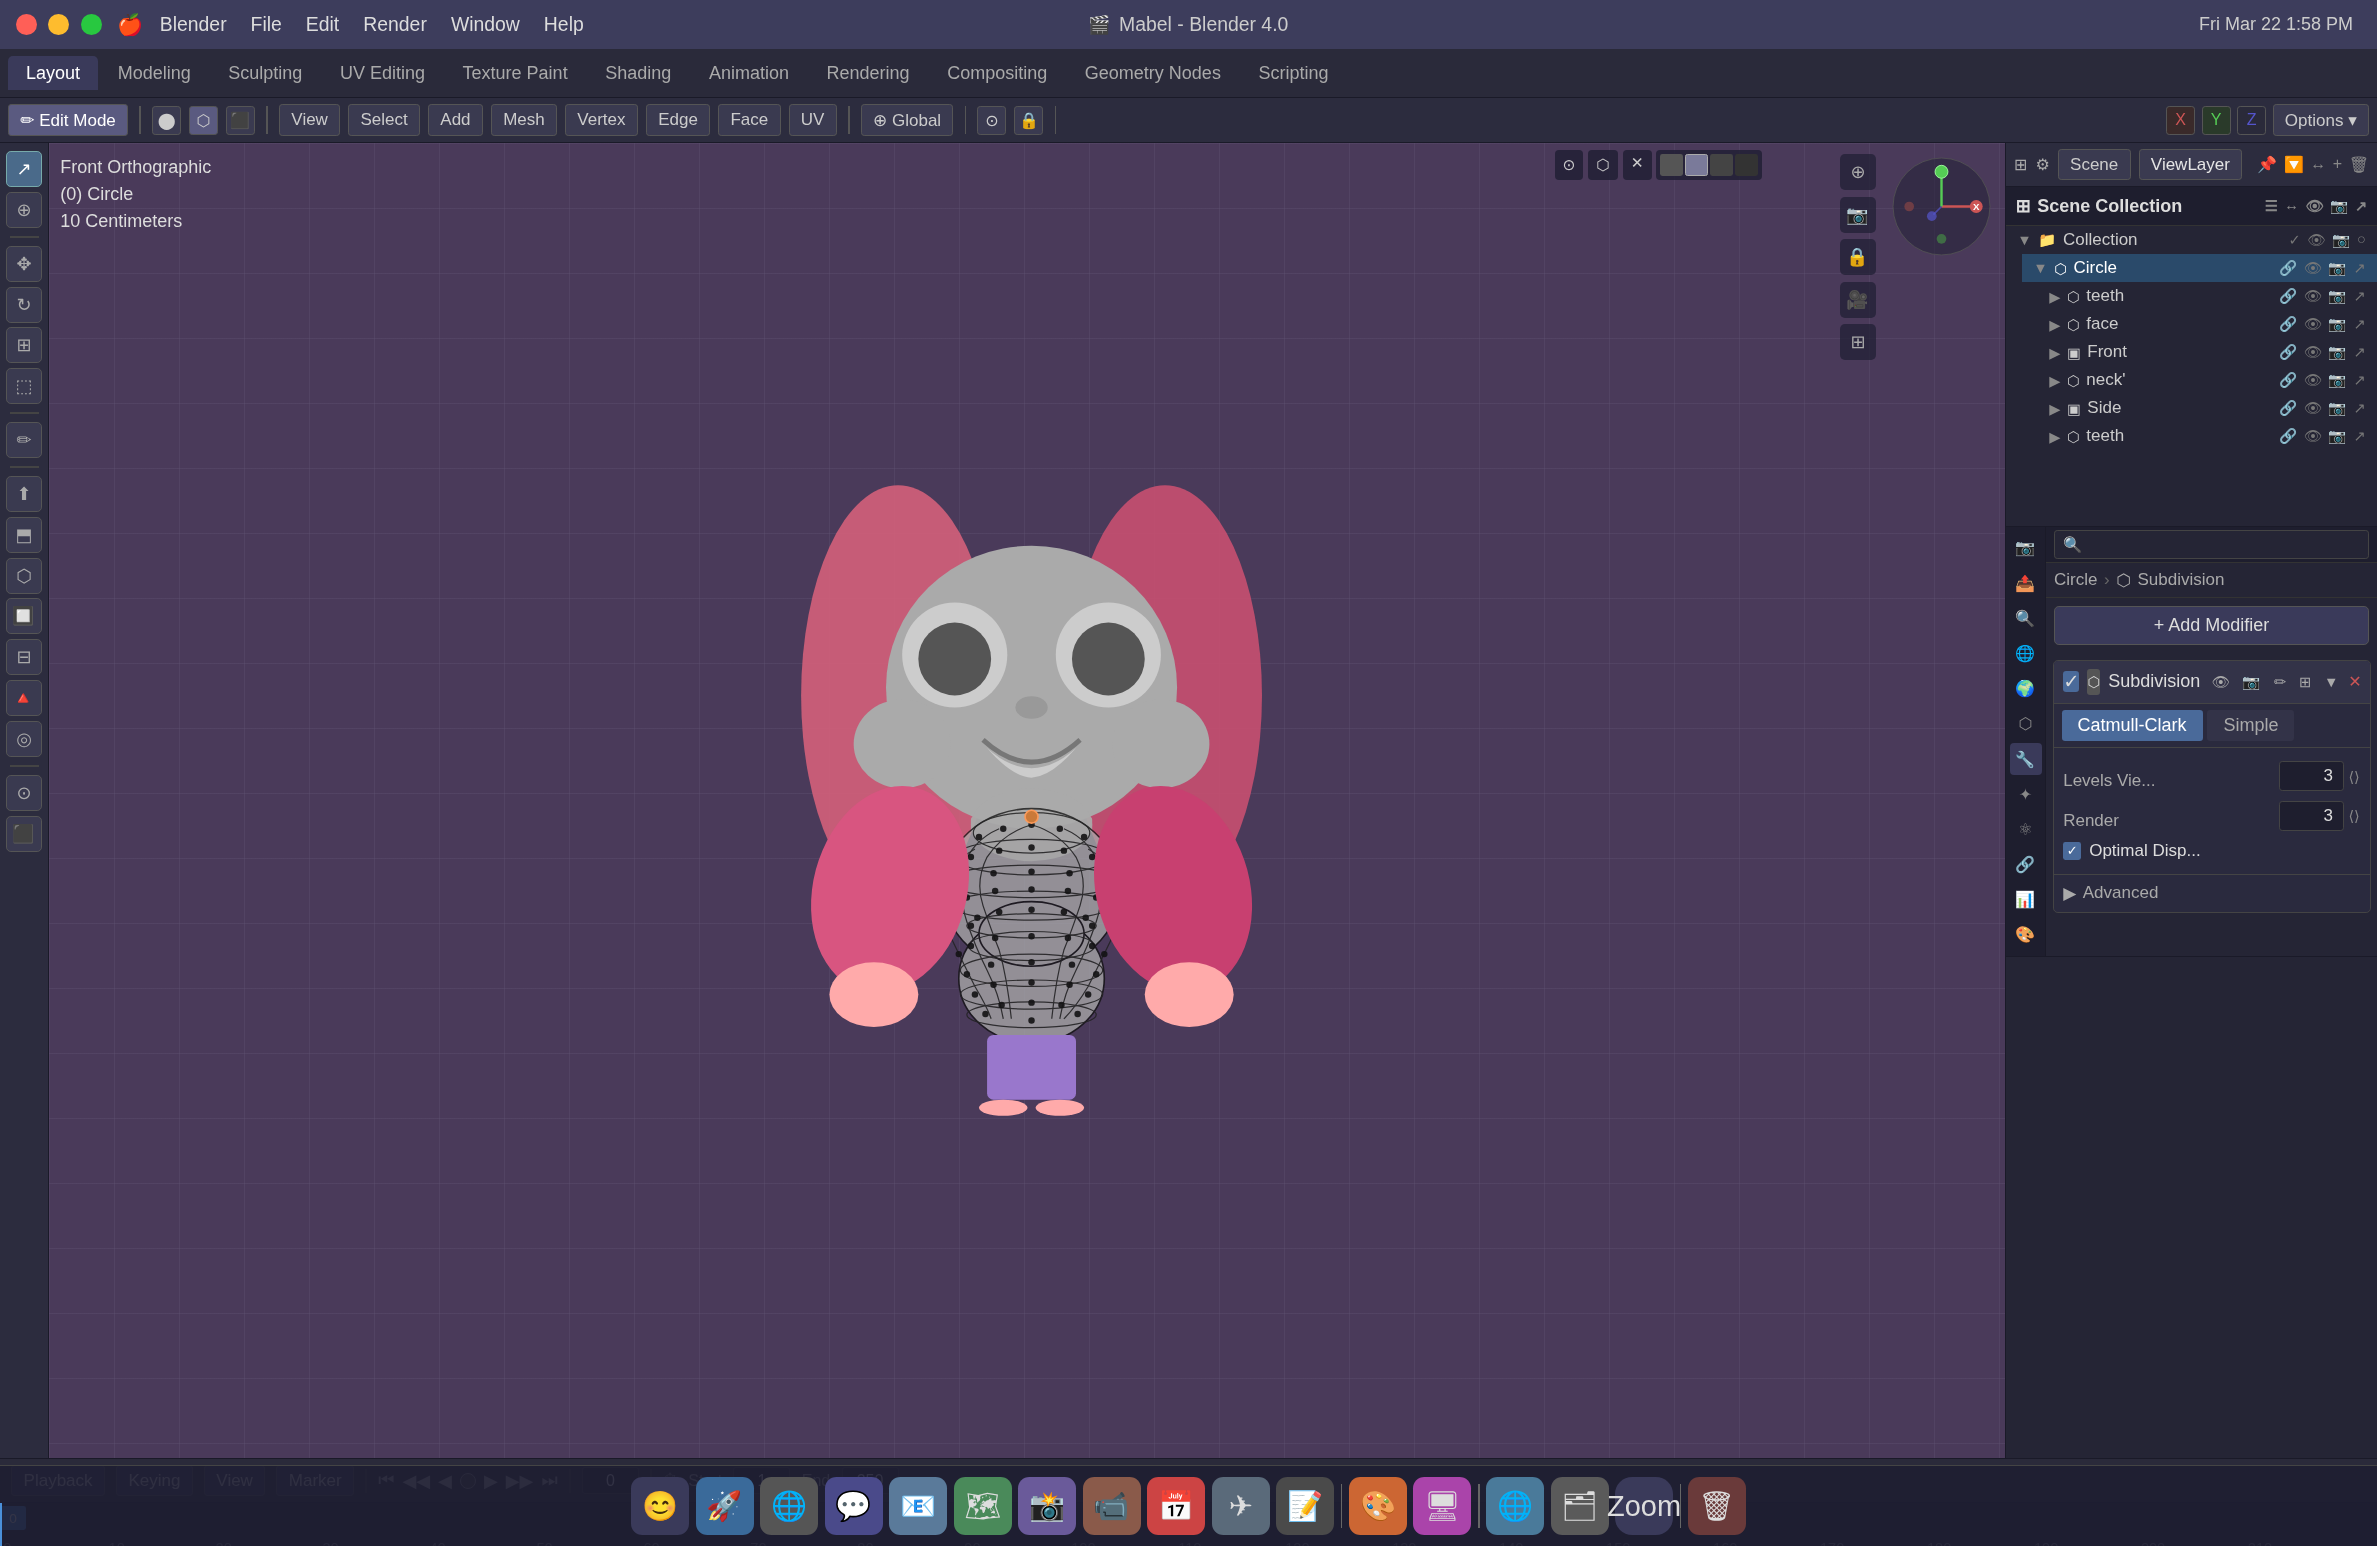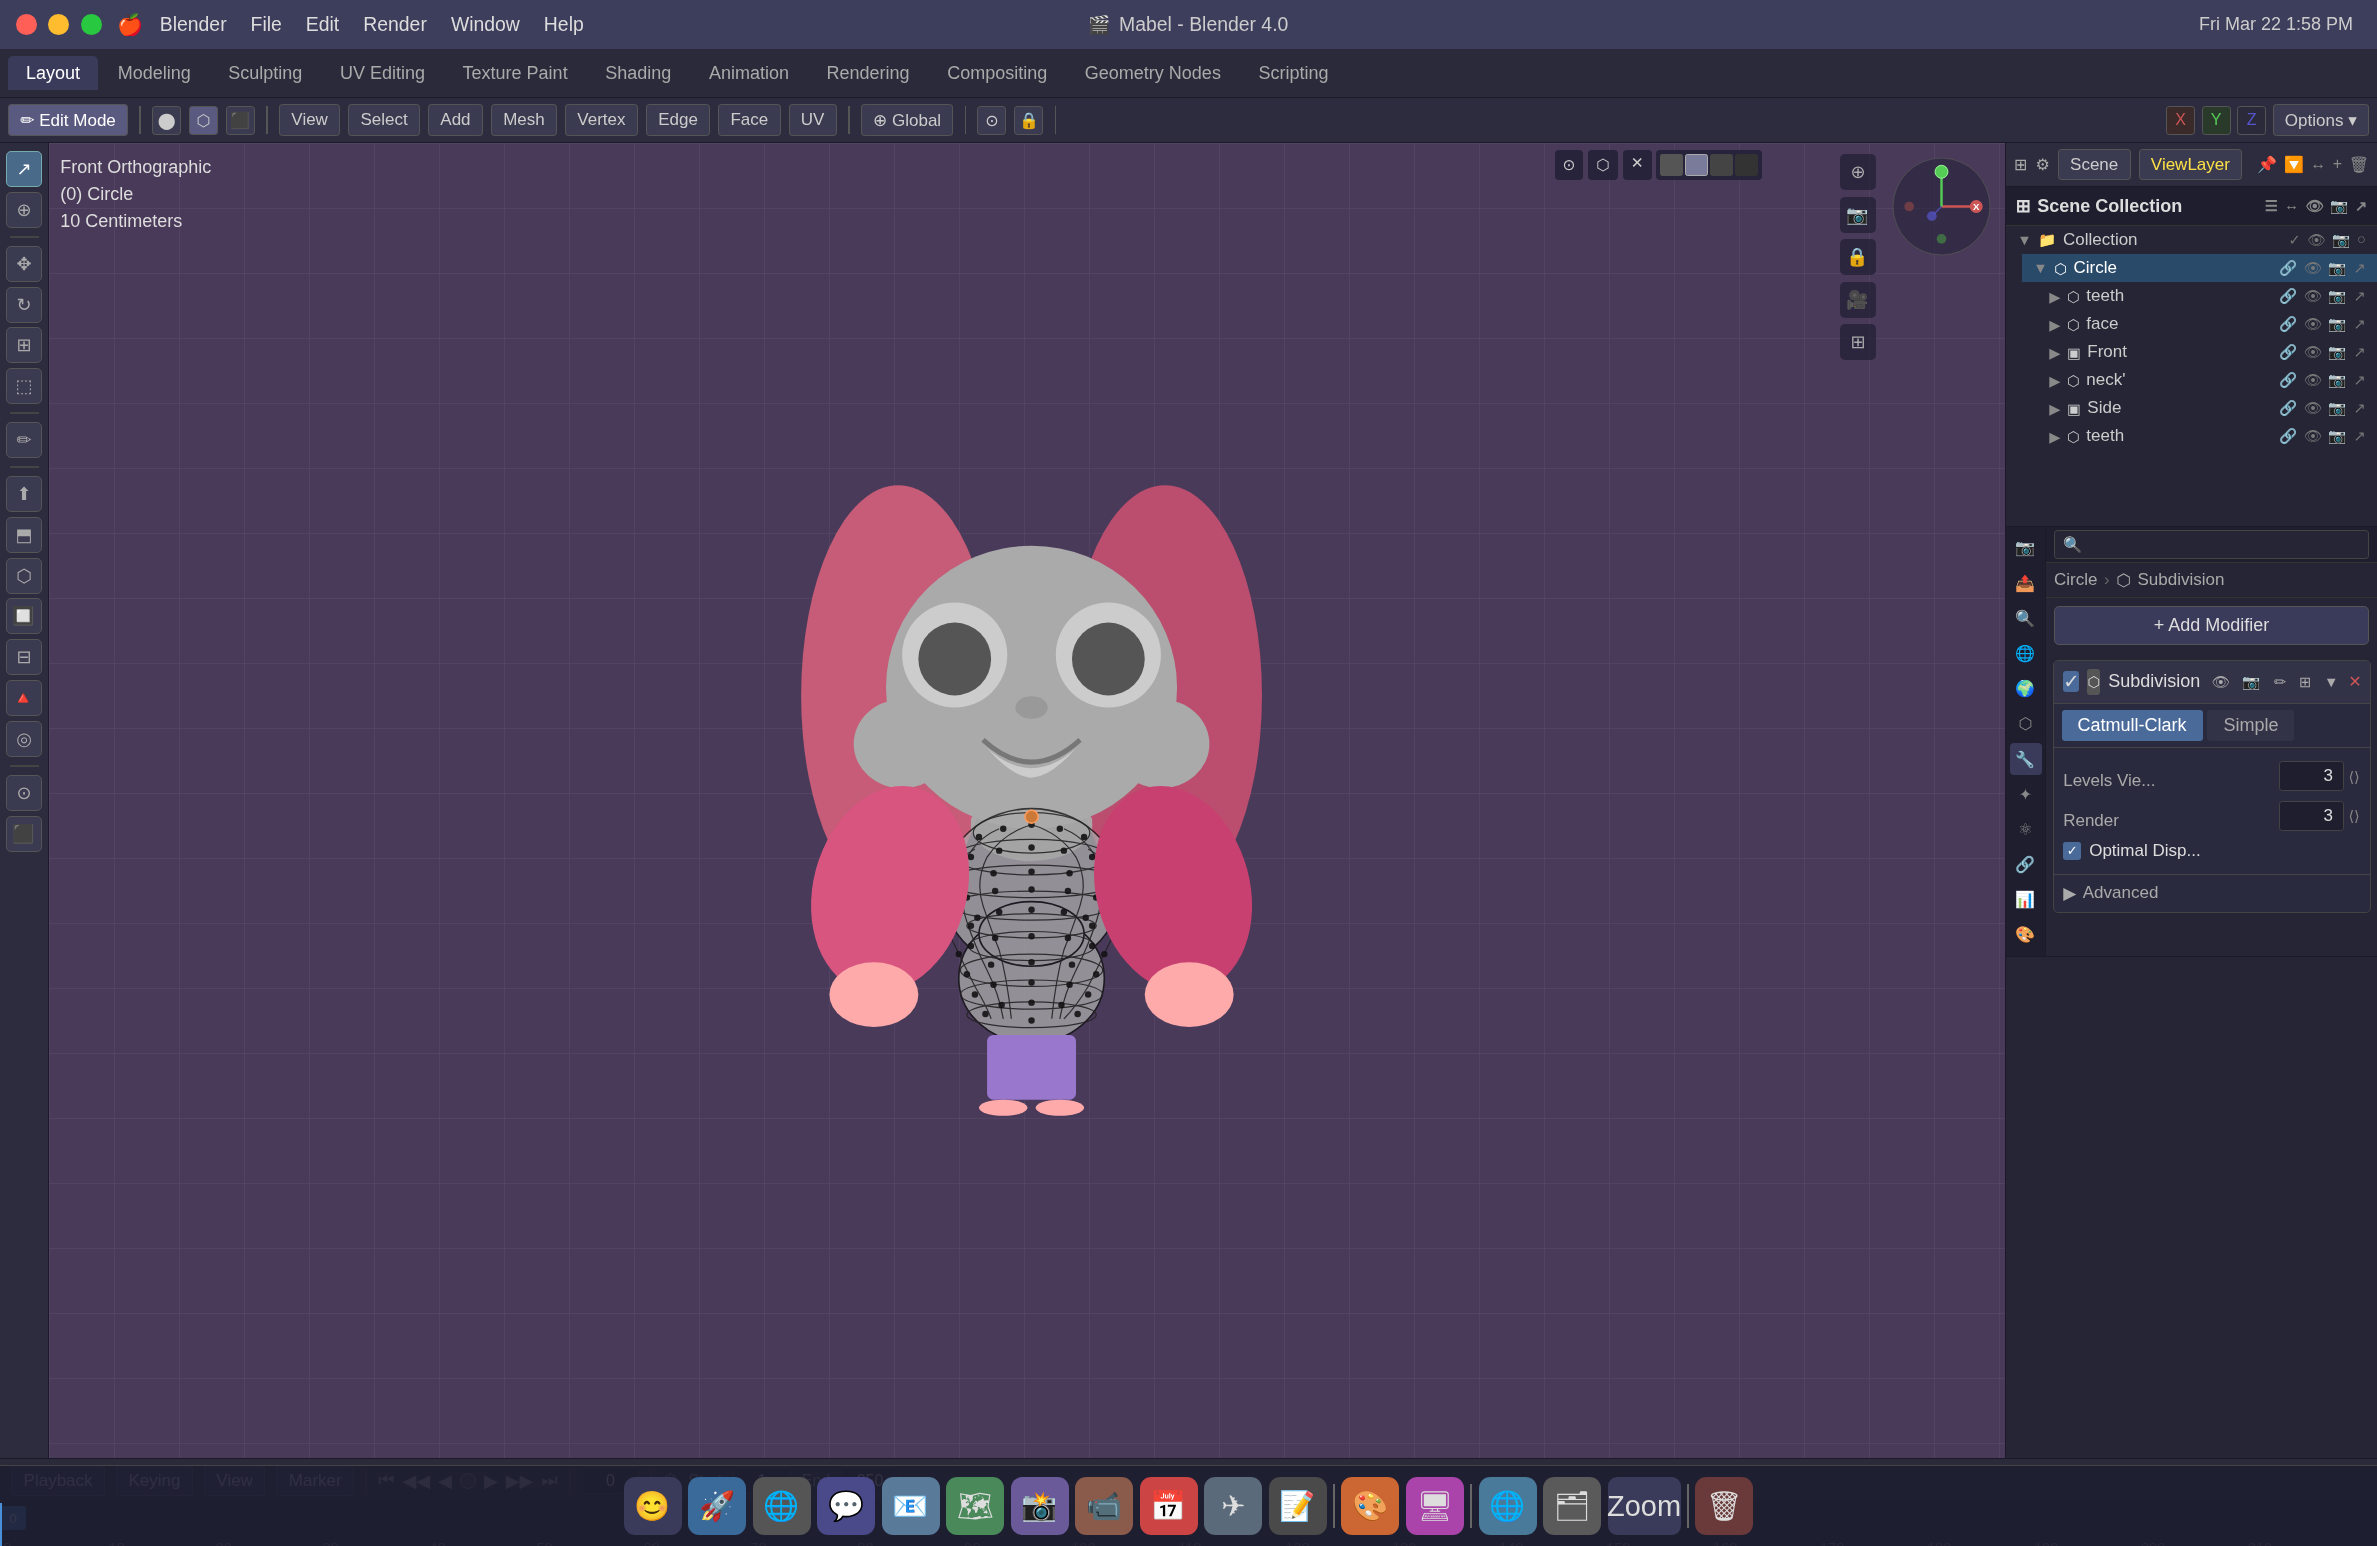--- a/index.html
+++ b/index.html
@@ -504,21 +504,21 @@
       font-size: 17px;
       color: #ccc;
       cursor: pointer;
       border: 0.8px solid #555;
     }
     .viewlayer-selector {
       padding: 4.9px 11.3px;
       background: #3a3a50;
       border-radius: 3.2px;
       font-size: 17px;
-      color: #fde047;
+      color: #e5e5e5;
       cursor: pointer;
       border: 0.8px solid #555;
     }
     .top-right-icons {
       margin-left: auto;
       display: flex;
       gap: 6.5px;
       font-size: 16px;
       color: #888;
     }
@@ -1132,17 +1132,17 @@
   <div style="width:58px; height:58px; border-radius:11.3px; background:#8a5a4a; display:flex; align-items:center; justify-content:center; font-size:29px; cursor:pointer;">📹</div>
   <div style="width:58px; height:58px; border-radius:11.3px; background:#cc4444; display:flex; align-items:center; justify-content:center; font-size:29px; cursor:pointer;">📅</div>
   <div style="width:58px; height:58px; border-radius:11.3px; background:#5a6a7a; display:flex; align-items:center; justify-content:center; font-size:29px; cursor:pointer;">✈</div>
   <div style="width:58px; height:58px; border-radius:11.3px; background:#4a4a4a; display:flex; align-items:center; justify-content:center; font-size:29px; cursor:pointer;">📝</div>
   <div style="width:1.6px; height:44px; background:#666;"></div>
   <div style="width:58px; height:58px; border-radius:11.3px; background:#cc6633; display:flex; align-items:center; justify-content:center; font-size:29px; cursor:pointer;">🎨</div>
   <div style="width:58px; height:58px; border-radius:11.3px; background:#aa44aa; display:flex; align-items:center; justify-content:center; font-size:29px; cursor:pointer;">🖥</div>
   <div style="width:1.6px; height:44px; background:#666;"></div>
   <div style="width:58px; height:58px; border-radius:11.3px; background:#4a7a9a; display:flex; align-items:center; justify-content:center; font-size:29px; cursor:pointer;">🌐</div>
   <div style="width:58px; height:58px; border-radius:11.3px; background:#5a5a5a; display:flex; align-items:center; justify-content:center; font-size:29px; cursor:pointer;">🗂</div>
-  <div style="width:73px; height:58px; border-radius:9px; background:#3a3a5a; display:flex; align-items:center; justify-content:center; font-size:29px; cursor:pointer;">Zoom</div>
+  <div style="width:58px; height:58px; border-radius:17px; background:#3a3a5a; display:flex; align-items:center; justify-content:center; font-size:29px; cursor:pointer;">Zoom</div>
   <div style="width:1.6px; height:44px; background:#666;"></div>
   <div style="width:58px; height:58px; border-radius:11.3px; background:#6a3a3a; display:flex; align-items:center; justify-content:center; font-size:29px; cursor:pointer;">🗑</div>
 </div>
 
 
 </body></html>

